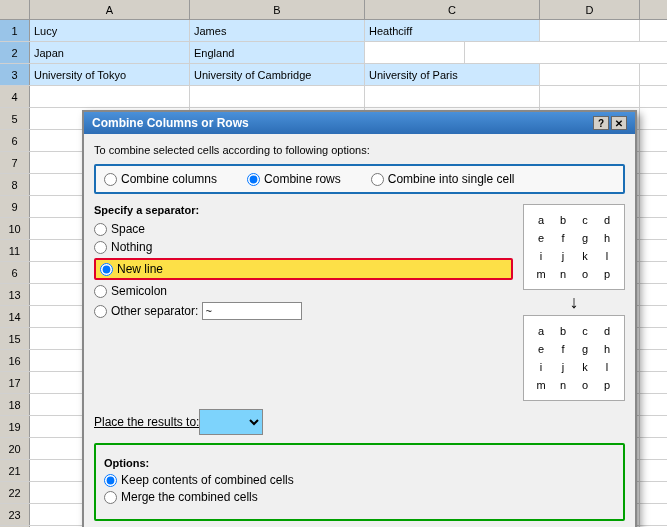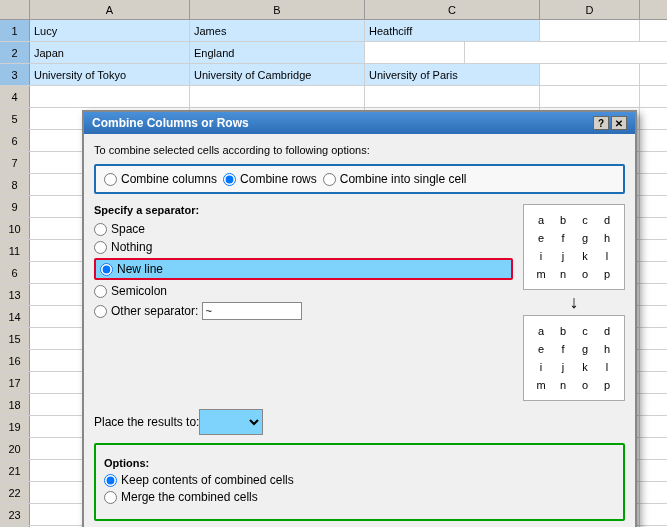--- a/index.html
+++ b/index.html
@@ -113,21 +113,21 @@
 
     .section-desc {
       font-size: 11px;
       margin-bottom: 8px;
       color: #000;
     }
 
     .radio-group-row {
       display: flex;
       align-items: center;
-      gap: 6px;
+      gap: 30px;
       padding: 6px 8px;
       border: 2px solid #1a6eb5;
       border-radius: 2px;
       background: #f8f8f8;
       margin-bottom: 10px;
     }
 
     .radio-label {
       display: flex;
       align-items: center;
@@ -161,21 +161,21 @@
     }
 
     .newline-radio-wrap {
       display: flex;
       align-items: center;
       gap: 4px;
       font-size: 11px;
       border: 2px solid #e0002a;
       padding: 2px 4px;
       border-radius: 2px;
-      background: #7dd3fc;
+      background: #fde047;
     }
 
     .other-sep-row {
       display: flex;
       align-items: center;
       gap: 4px;
       margin-top: 4px;
       font-size: 11px;
     }
     .other-sep-input {
@@ -185,20 +185,21 @@
       font-size: 11px;
       padding: 0 2px;
     }
 
     .place-results-row {
       display: flex;
       align-items: center;
       gap: 0;
       margin-bottom: 8px;
       font-size: 11px;
+      text-decoration: underline;
     }
     .place-results-select {
       height: 20px;
       border: 1px solid #888;
       font-size: 11px;
       padding: 12px 2px;
       background: #7dd3fc;
     }
 
     .options-box {

